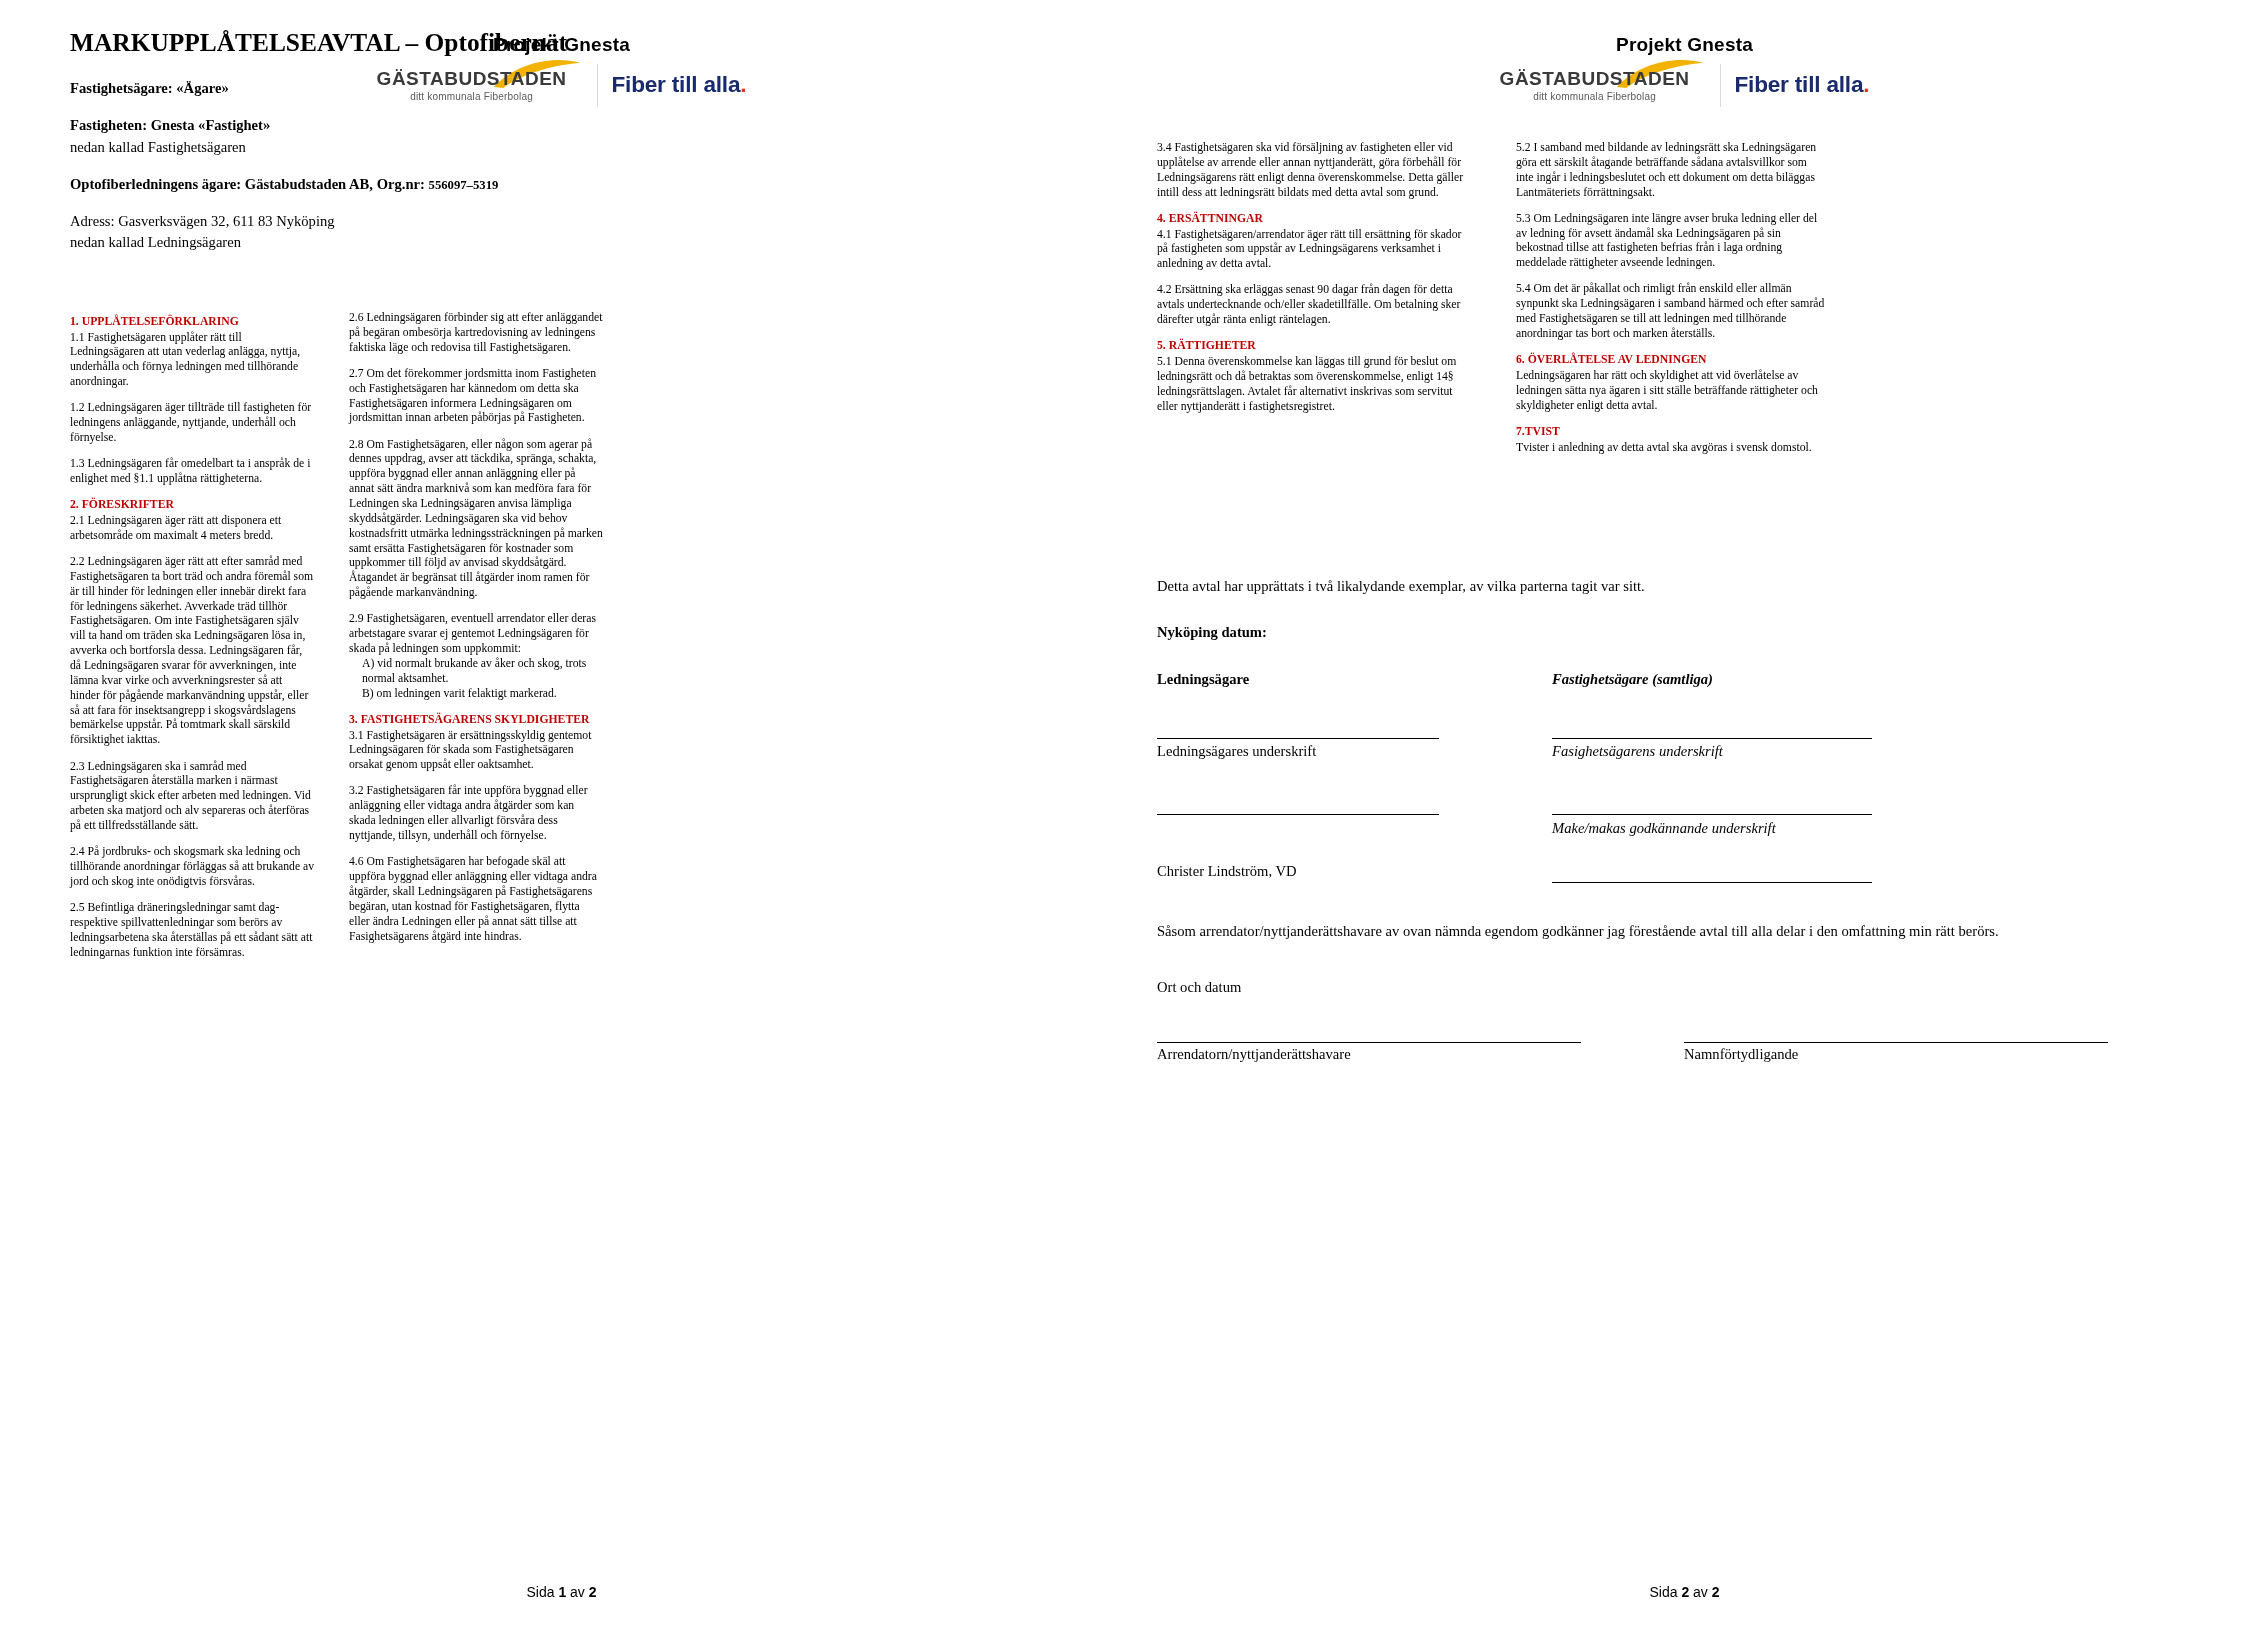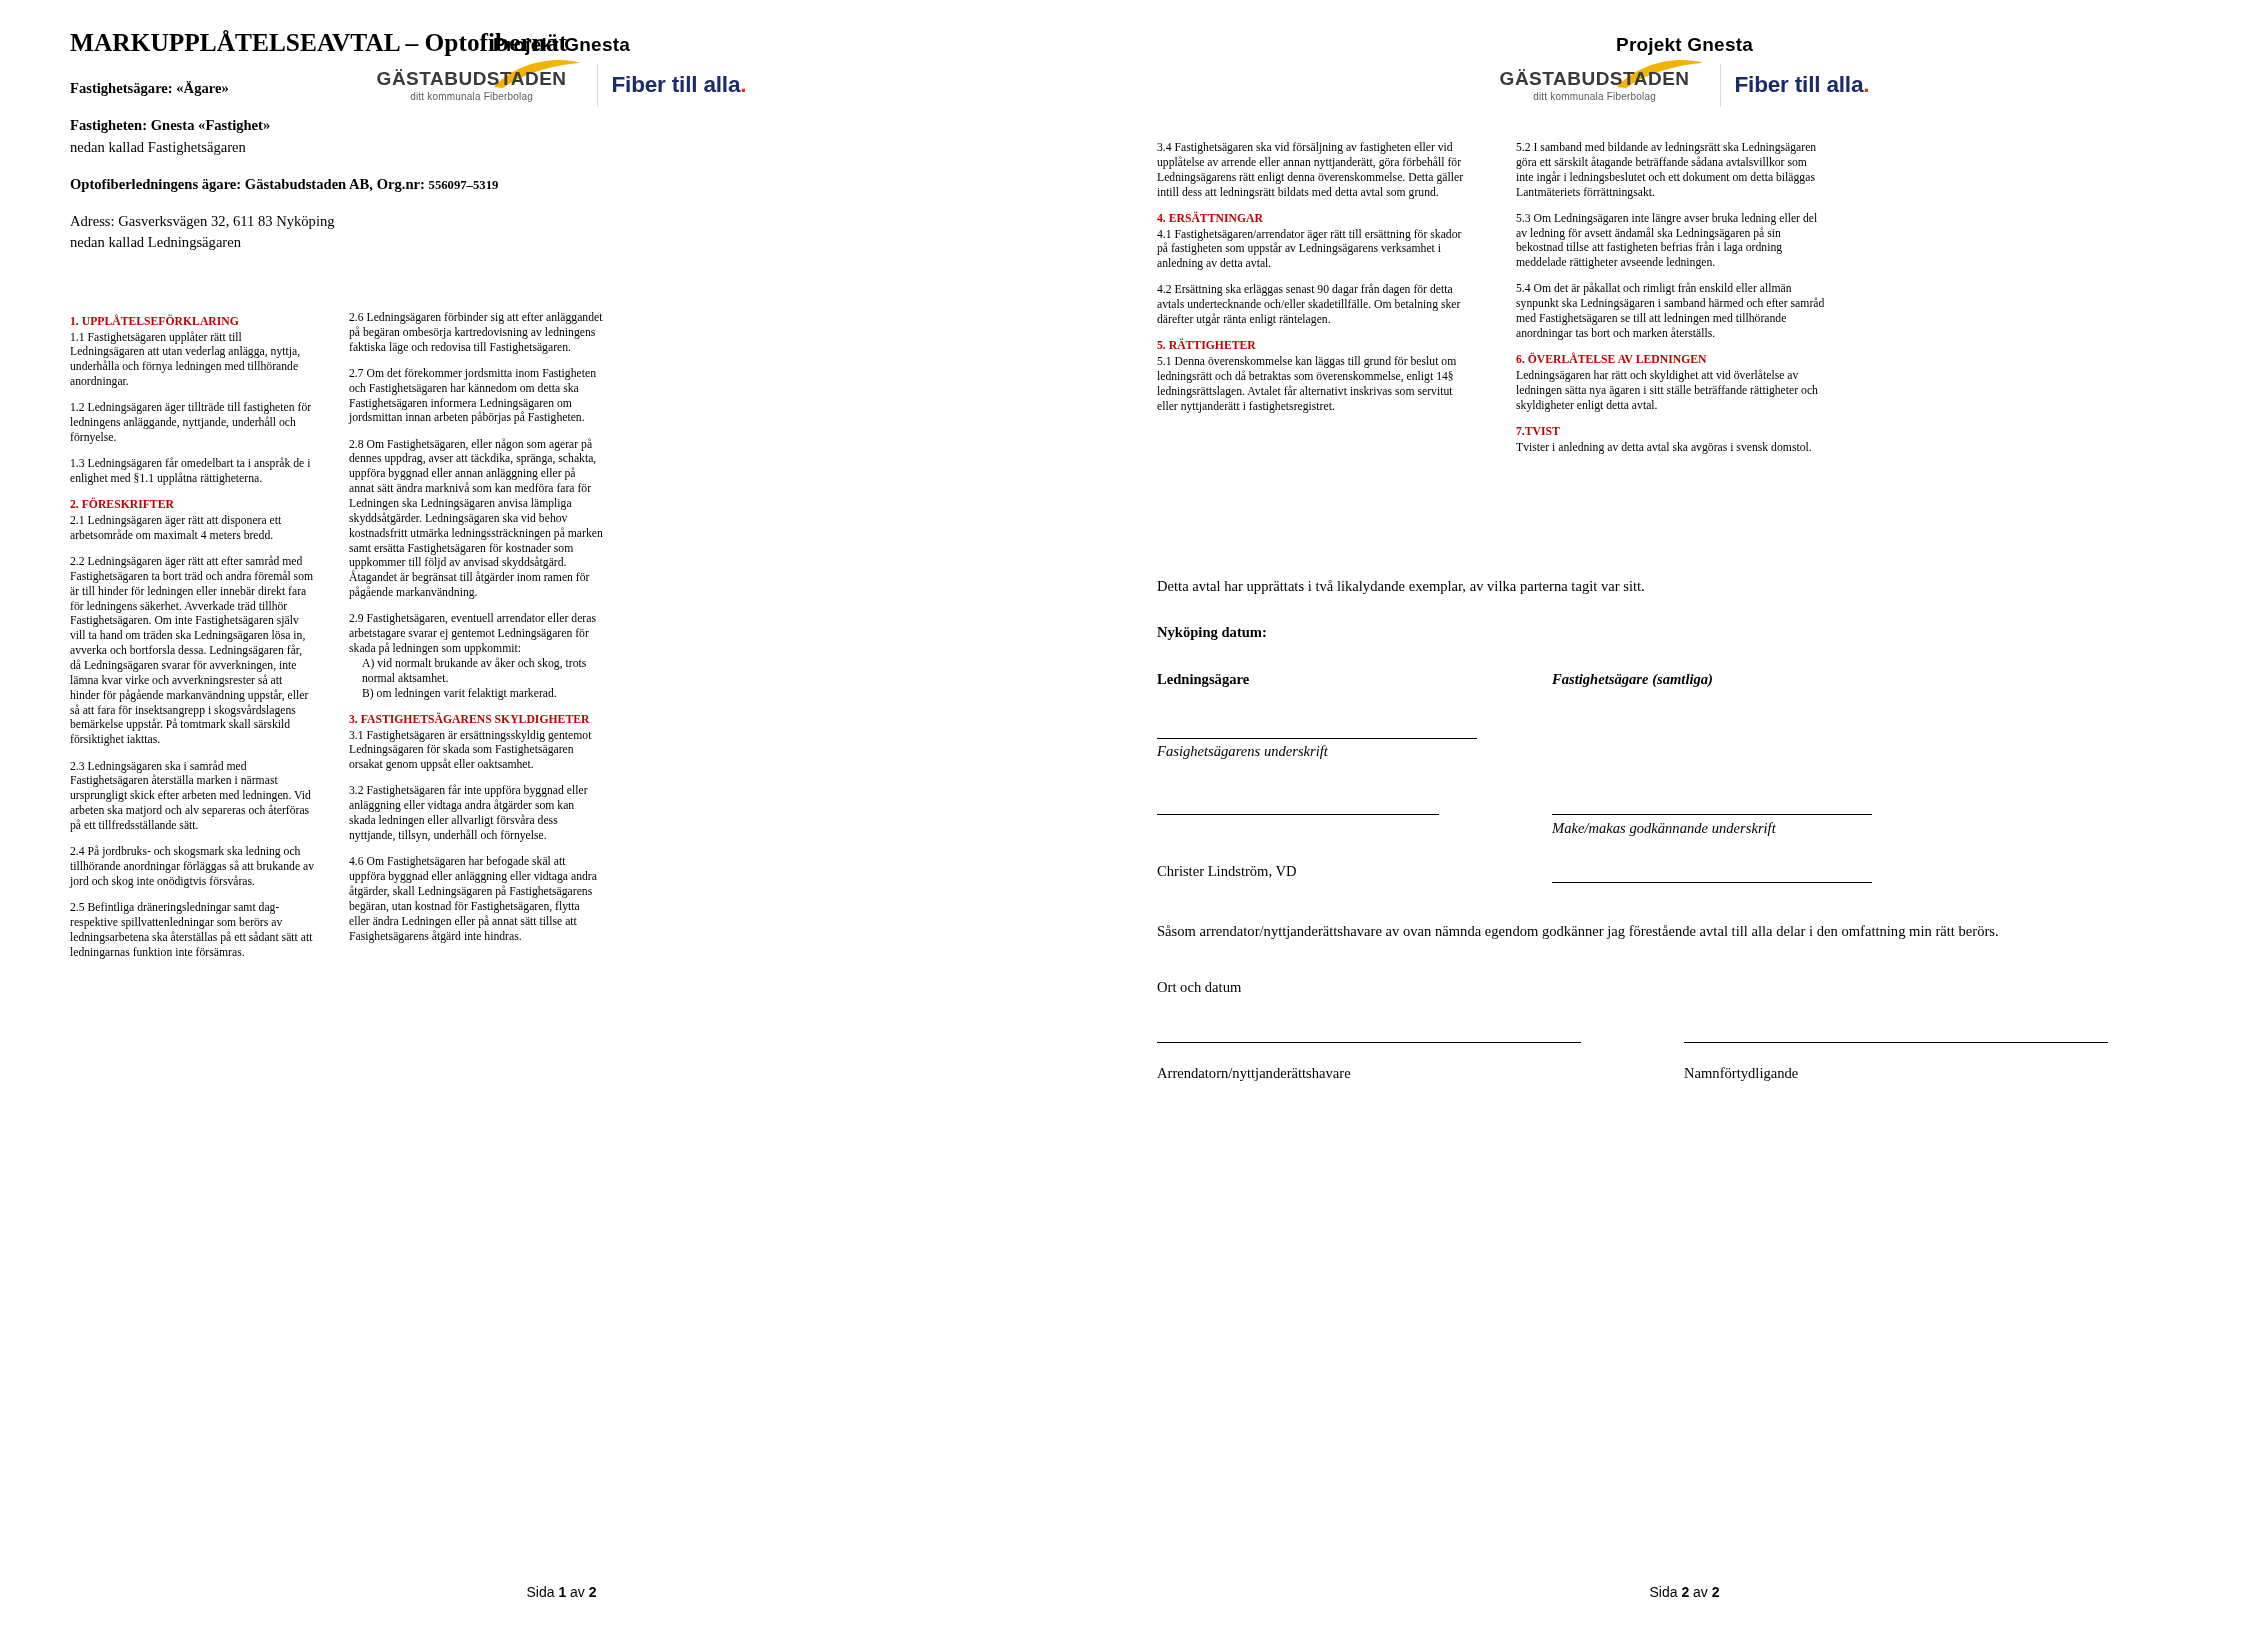--- a/index.html
+++ b/index.html
@@ -177,21 +177,21 @@
   .two-lines {
     display: flex;
     margin-top: 38px;
   }
   .two-lines .lcell { width: 527px; }
   .two-lines .lcell .ln {
     border-bottom: 0.9px solid #000;
     width: 424px;
     height: 19px;
   }
-  .two-lines .lcell .cap { font-size: 14.6px; margin-top: 20px; }
+  .two-lines .lcell .cap { font-size: 14.6px; margin-top: 1px; }
 
   
   .footer {
     position: absolute;
     bottom: 49px;
     left: 0;
     width: 100%;
     text-align: center;
     font-family: "Liberation Sans", sans-serif;
     font-size: 14px;
@@ -316,20 +316,24 @@
         <div class="sig-grid">
           <div class="sig-col">
             <div class="sig-label">Ledningsägare</div>
           </div>
           <div class="sig-col right">
             <div class="sig-label">Fastighetsägare (samtliga)</div>
           </div>
         </div>
 
         <div class="sig-grid" style="margin-top:15px">
+          <div class="sig-col">
+            <div class="sig-line"></div>
+            <div class="sig-caption">Ledningsägares underskrift</div>
+          </div>
           <div class="sig-col right">
             <div class="sig-line long"></div>
             <div class="sig-caption">Fasighetsägarens underskrift</div>
           </div>
         </div>
 
         <div class="sig-grid" style="margin-top:19px">
           <div class="sig-col">
             <div class="sig-line"></div>
           </div>

